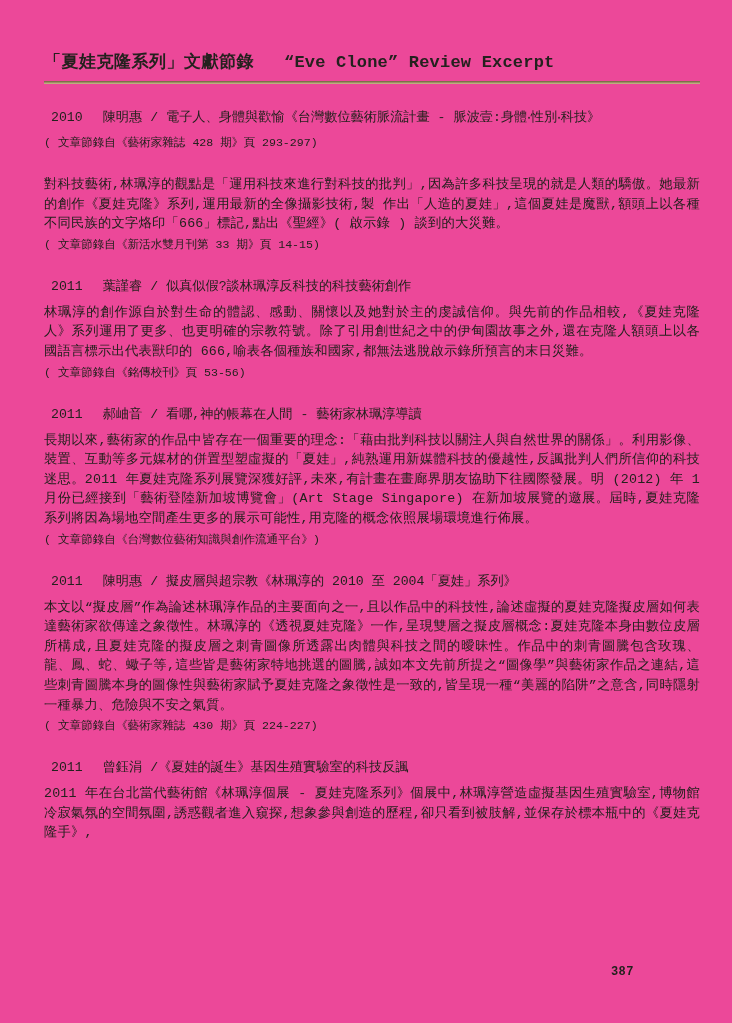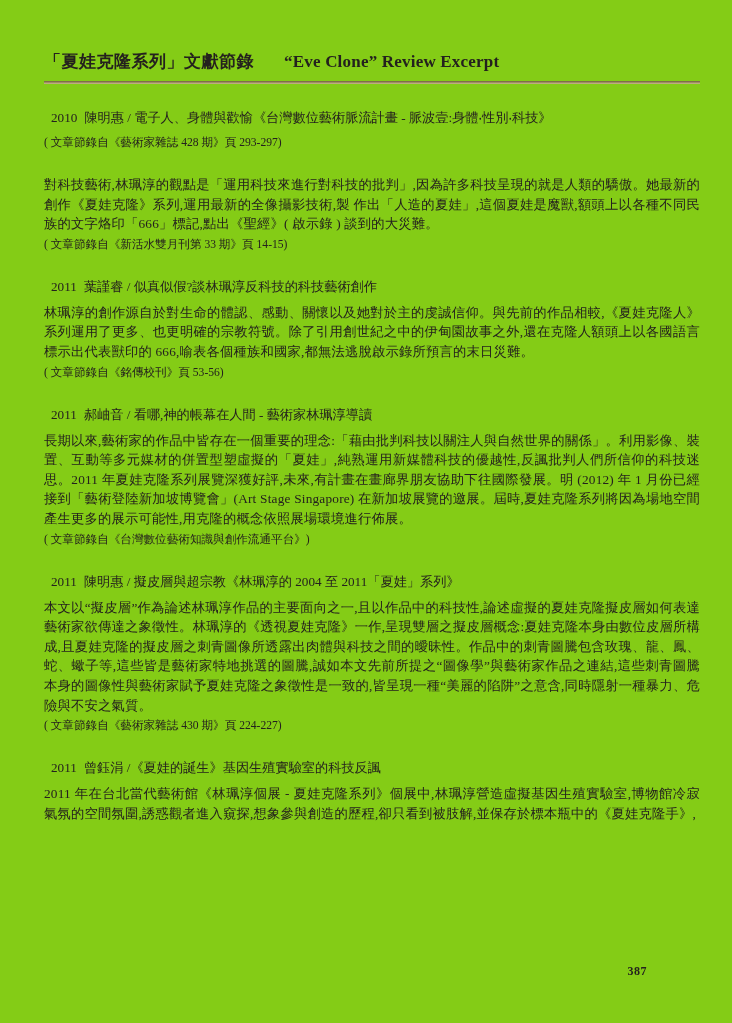--- a/index.html
+++ b/index.html
@@ -5,23 +5,23 @@
   html, body {
     margin: 0;
     padding: 0;
     background: #ffffff;
   }
   .page {
     position: relative;
     width: 732px;
     height: 1023px;
     box-sizing: border-box;
-    background: #84cc16;
+    background: #ec4899;
     color: #24211e;
-    font-family: Liberation Serif, serif;
+    font-family: Liberation Mono, monospace;
     padding: 50px 32px 0 44px;
     overflow: hidden;
   }
   .doc-header h1 {
     margin: 0;
     font-size: 17px;
     font-weight: bold;
     letter-spacing: 0.5px;
     white-space: nowrap;
   }
@@ -38,37 +38,37 @@
   .entry {
     margin-top: 24px;
   }
   .entry-heading {
     margin: 0 0 7px 7px;
     font-size: 13.2px;
     font-weight: normal;
     line-height: 19px;
   }
   .entry-year {
-    margin-right: 7px;
+    margin-right: 20px;
   }
   .entry-body {
     margin: 0;
     font-size: 13.3px;
     line-height: 19.6px;
     text-align: justify;
     letter-spacing: 0.2px;
   }
   .entry-citation {
     margin: 2px 0 0 0;
     font-size: 11.6px;
     line-height: 17px;
   }
   .page-number {
     position: absolute;
-    right: 85px;
+    right: 98px;
     bottom: 44px;
     font-size: 12px;
     font-weight: bold;
     letter-spacing: 0.5px;
   }
 </style>
 </head>
 <body>
 
 <div class="page">
@@ -102,21 +102,21 @@
   <section class="entry">
     <h2 class="entry-heading">
       <span class="entry-year">2011</span><span class="entry-title">郝岫音 / 看哪,神的帳幕在人間 - 藝術家林珮淳導讀</span>
     </h2>
     <p class="entry-body">長期以來,藝術家的作品中皆存在一個重要的理念:「藉由批判科技以關注人與自然世界的關係」。利用影像、裝置、互動等多元媒材的併置型塑虛擬的「夏娃」,純熟運用新媒體科技的優越性,反諷批判人們所信仰的科技迷思。2011 年夏娃克隆系列展覽深獲好評,未來,有計畫在畫廊界朋友協助下往國際發展。明 (2012) 年 1 月份已經接到「藝術登陸新加坡博覽會」(Art Stage Singapore) 在新加坡展覽的邀展。屆時,夏娃克隆系列將因為場地空間產生更多的展示可能性,用克隆的概念依照展場環境進行佈展。</p>
     <p class="entry-citation">( 文章節錄自《台灣數位藝術知識與創作流通平台》)</p>
   </section>
 
   <section class="entry">
     <h2 class="entry-heading">
-      <span class="entry-year">2011</span><span class="entry-title">陳明惠 / 擬皮層與超宗教《林珮淳的 2004 至 2011「夏娃」系列》</span>
+      <span class="entry-year">2011</span><span class="entry-title">陳明惠 / 擬皮層與超宗教《林珮淳的 2010 至 2004「夏娃」系列》</span>
     </h2>
     <p class="entry-body">本文以“擬皮層”作為論述林珮淳作品的主要面向之一,且以作品中的科技性,論述虛擬的夏娃克隆擬皮層如何表達藝術家欲傳達之象徵性。林珮淳的《透視夏娃克隆》一作,呈現雙層之擬皮層概念:夏娃克隆本身由數位皮層所構成,且夏娃克隆的擬皮層之刺青圖像所透露出肉體與科技之間的曖昧性。作品中的刺青圖騰包含玫瑰、龍、鳳、蛇、蠍子等,這些皆是藝術家特地挑選的圖騰,誠如本文先前所提之“圖像學”與藝術家作品之連結,這些刺青圖騰本身的圖像性與藝術家賦予夏娃克隆之象徵性是一致的,皆呈現一種“美麗的陷阱”之意含,同時隱射一種暴力、危險與不安之氣質。</p>
     <p class="entry-citation">( 文章節錄自《藝術家雜誌 430 期》頁 224-227)</p>
   </section>
 
   <section class="entry">
     <h2 class="entry-heading">
       <span class="entry-year">2011</span><span class="entry-title">曾鈺涓 /《夏娃的誕生》基因生殖實驗室的科技反諷</span>
     </h2>
     <p class="entry-body">2011 年在台北當代藝術館《林珮淳個展 - 夏娃克隆系列》個展中,林珮淳營造虛擬基因生殖實驗室,博物館冷寂氣氛的空間氛圍,誘惑觀者進入窺探,想象參與創造的歷程,卻只看到被肢解,並保存於標本瓶中的《夏娃克隆手》,</p>

